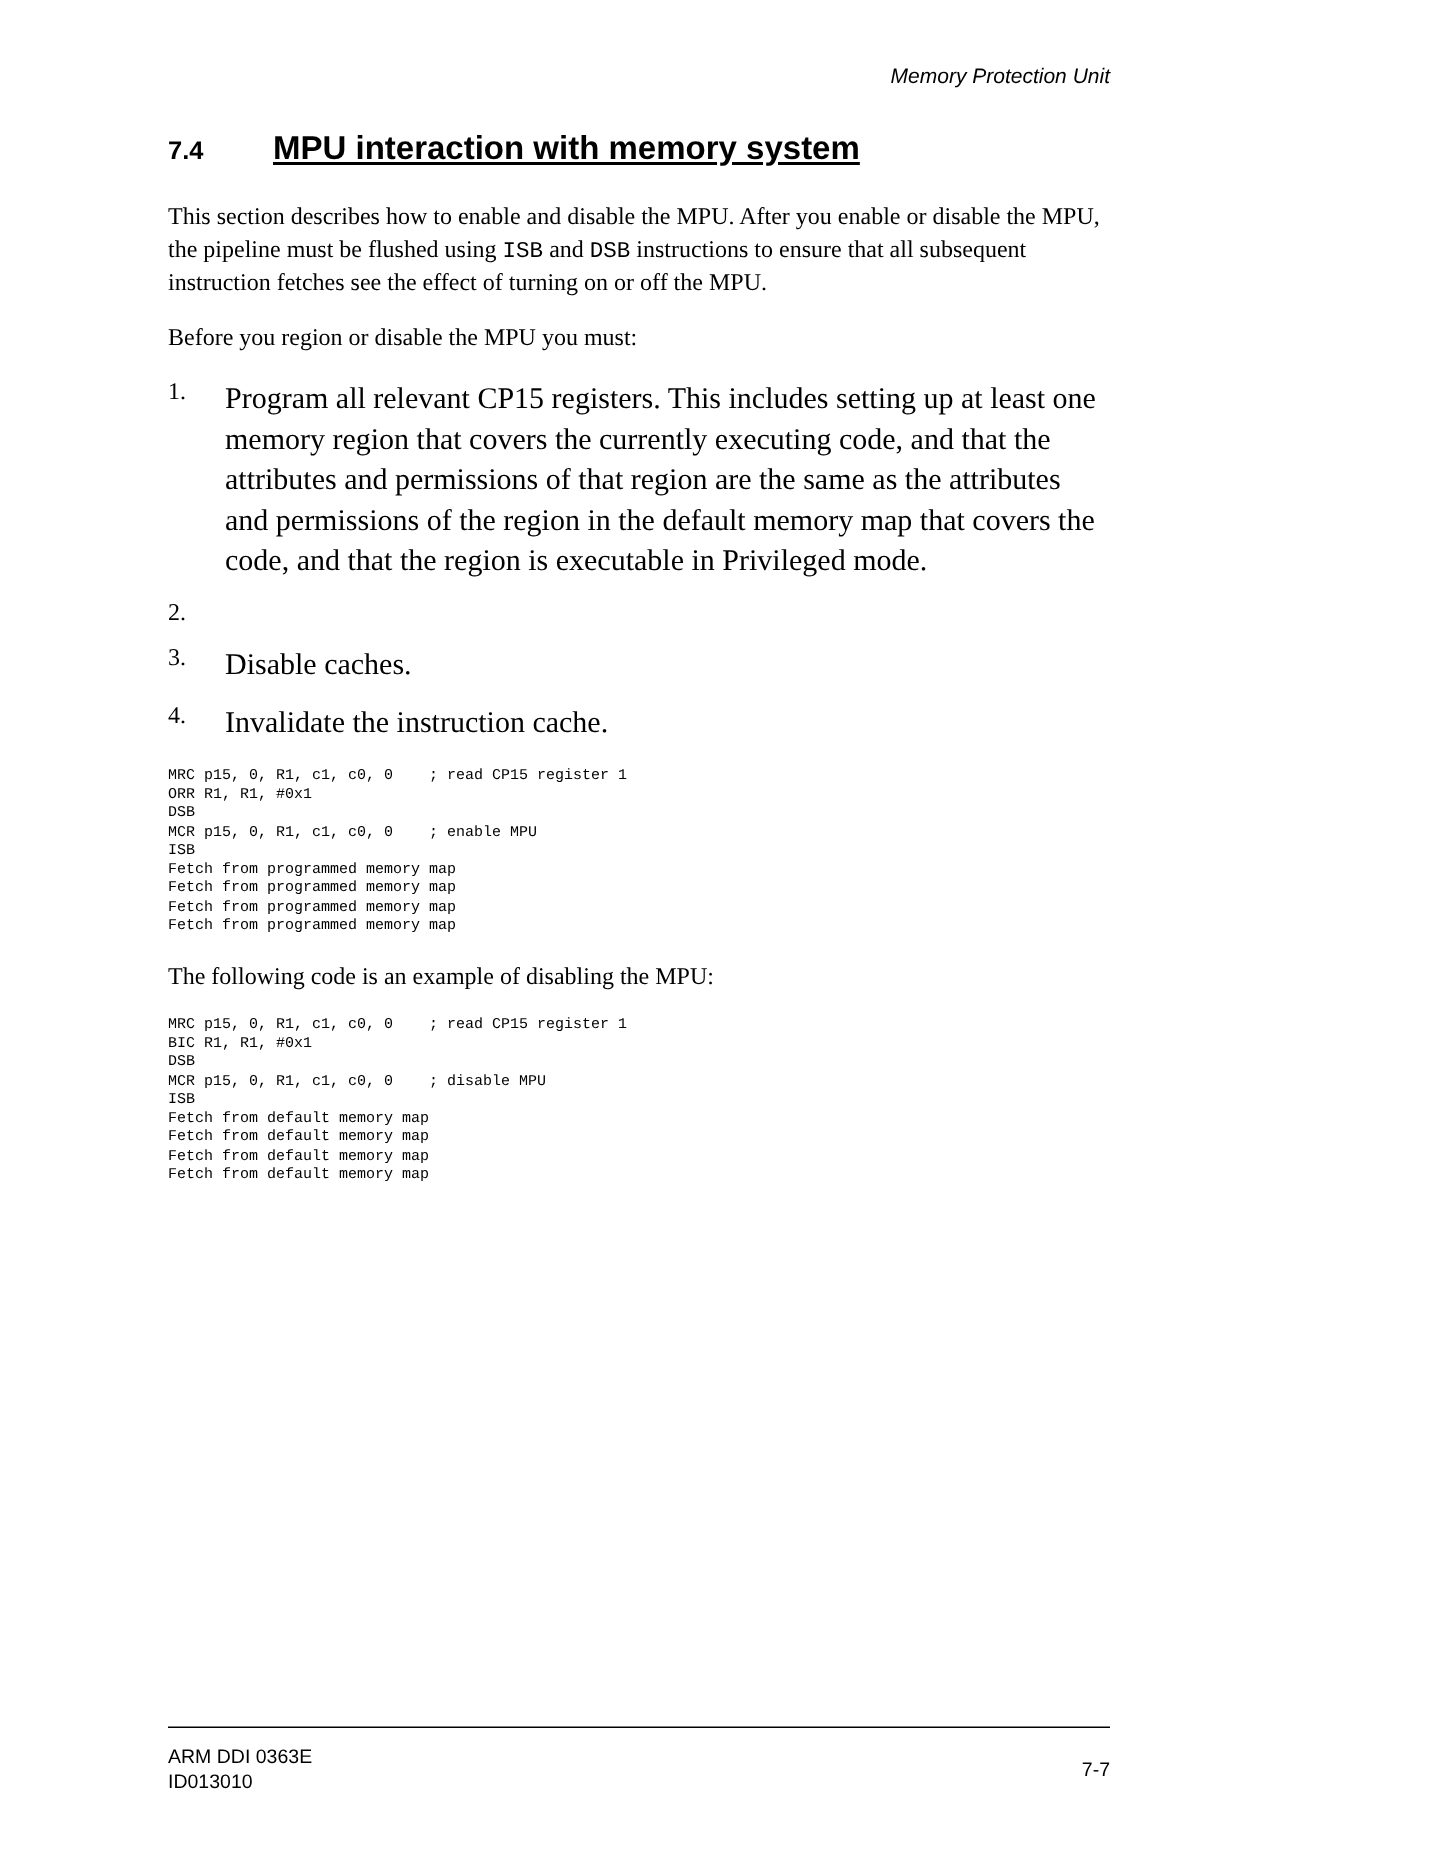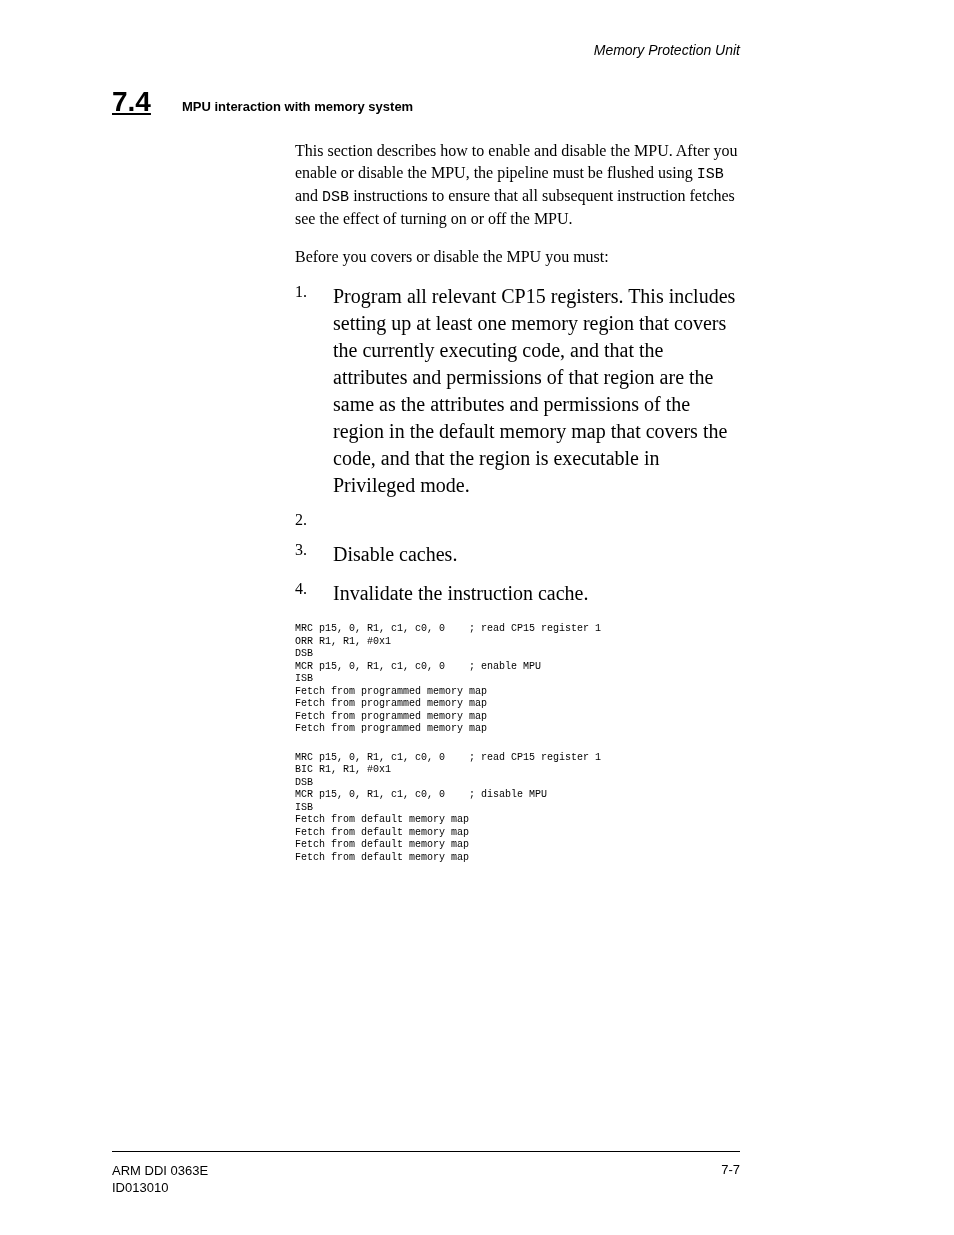--- a/index.html
+++ b/index.html
@@ -1,33 +1,33 @@
 <!DOCTYPE html>
 <html><head>
   <meta charset="utf-8">
   <style>
     * { box-sizing: border-box; margin: 0; padding: 0; }
     html, body { width: 954px; height: 1235px; background: #fff; font-family: "Times New Roman", Times, serif; color: #000; }
     .page { position: relative; width: 802px; height: 1235px; }
     .running-header { position: absolute; top: 42px; right: 62px; font-family: Arial, Helvetica, sans-serif; font-style: italic; font-size: 14px; }
     .content { position: absolute; top: 86px; left: 112px; right: 62px; }
     .sec-row { display: flex; align-items: baseline; margin-bottom: 22px; }
-    .sec-num { font-family: Arial, Helvetica, sans-serif; font-weight: bold; font-size: 28px; width: 70px; text-decoration: underline; }
-    .sec-title { font-family: Arial, Helvetica, sans-serif; font-weight: bold; font-size: 13px; }
-    .body-col { margin-left: 183px; }
+    .sec-num { font-family: Arial, Helvetica, sans-serif; font-weight: bold; font-size: 17px; width: 70px; }
+    .sec-title { font-family: Arial, Helvetica, sans-serif; font-weight: bold; font-size: 22px; text-decoration: underline; }
+    .body-col { }
     .para { font-size: 16px; line-height: 1.35; margin-bottom: 16px; }
     .mono-inline { font-family: "Courier New", Courier, monospace; font-size: 15px; }
     .ol { margin-bottom: 16px; }
     .ol-item { display: flex; margin-bottom: 12px; }
     .ol-num { width: 38px; flex: 0 0 38px; font-size: 16px; }
     .ol-text { font-size: 20px; line-height: 1.35; }
     .code { font-family: "Courier New", Courier, monospace; font-size: 10px; line-height: 1.25; white-space: pre; margin-bottom: 16px; }
     .footer { position: absolute; left: 112px; right: 62px; bottom: 38px; }
     .footer-rule { border: 0; border-top: 1px solid #000; margin-bottom: 10px; }
-    .footer-row { display: flex; justify-content: space-between; align-items: flex-start; font-size: 13px; }
+    .footer-row { display: flex; justify-content: space-between; align-items: center; font-size: 13px; }
     .footer-left { font-family: Arial, Helvetica, sans-serif; line-height: 1.35; }
     .footer-center { font-family: Arial, Helvetica, sans-serif; font-style: italic; text-align: center; flex: 1; line-height: 1.35; }
     .footer-right { font-family: Arial, Helvetica, sans-serif; }
   </style>
 </head>
 <body>
 
 <div class="page">
 
   <div class="running-header">Memory Protection Unit</div>
@@ -38,21 +38,21 @@
       <div class="sec-num">7.4</div>
       <div class="sec-title">MPU interaction with memory system</div>
     </div>
 
     <div class="body-col">
 
       <p class="para">
         <span>This section describes how to enable and disable the MPU. After you enable or disable the MPU, the pipeline must be flushed using </span><span class="mono-inline">ISB</span><span> and </span><span class="mono-inline">DSB</span><span> instructions to ensure that all subsequent instruction fetches see the effect of turning on or off the MPU.</span>
       </p>
 
-      <p class="para">Before you covers or disable the MPU you must:</p>
+      <p class="para">Before you region or disable the MPU you must:</p>
 
       <div class="ol">
         <div class="ol-item">
           <div class="ol-num">1.</div>
           <div class="ol-text">Program all relevant CP15 registers. This includes setting up at least one memory region that covers the currently executing code, and that the attributes and permissions of that region are the same as the attributes and permissions of the region in the default memory map that covers the code, and that the region is executable in Privileged mode.</div>
         </div>
         <div class="ol-item">
           <div class="ol-num">2.</div>
         </div>
         <div class="ol-item">
@@ -69,20 +69,21 @@
       <div class="code">MRC p15, 0, R1, c1, c0, 0    ; read CP15 register 1
 ORR R1, R1, #0x1
 DSB
 MCR p15, 0, R1, c1, c0, 0    ; enable MPU
 ISB
 Fetch from programmed memory map
 Fetch from programmed memory map
 Fetch from programmed memory map
 Fetch from programmed memory map</div>
 
+      <p class="para">The following code is an example of disabling the MPU:</p>
 
       <div class="code">MRC p15, 0, R1, c1, c0, 0    ; read CP15 register 1
 BIC R1, R1, #0x1
 DSB
 MCR p15, 0, R1, c1, c0, 0    ; disable MPU
 ISB
 Fetch from default memory map
 Fetch from default memory map
 Fetch from default memory map
 Fetch from default memory map</div>

